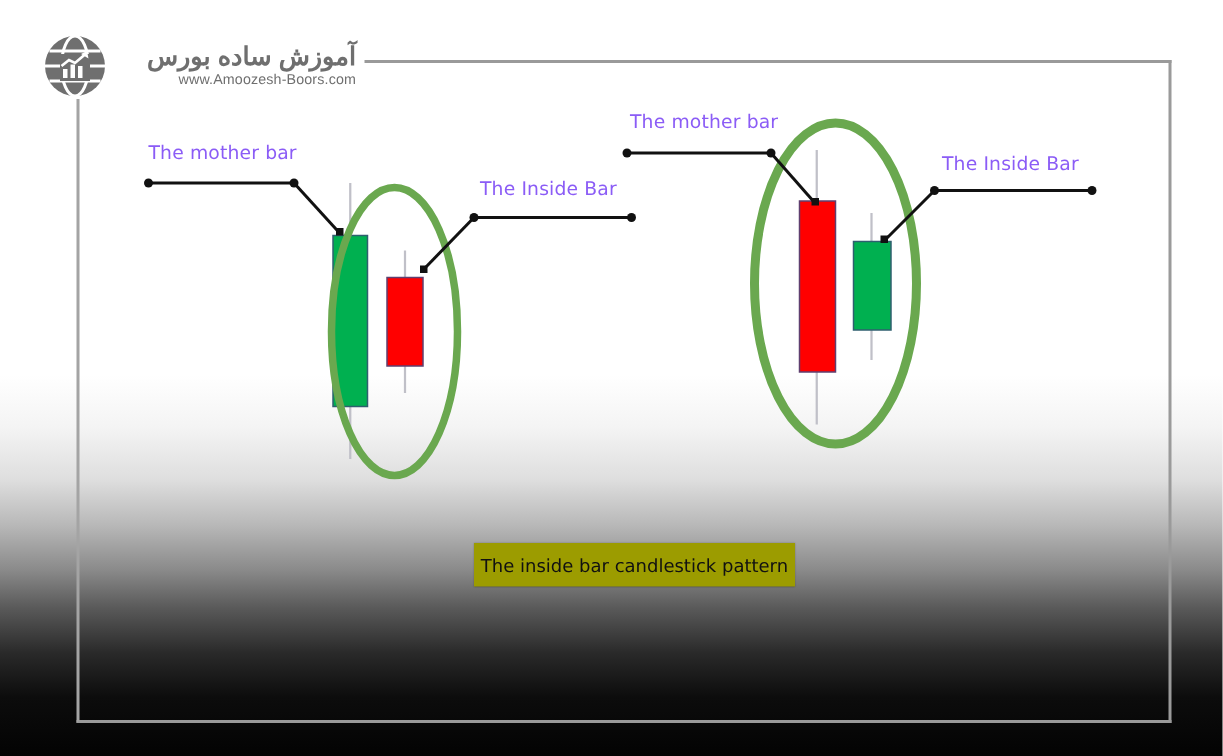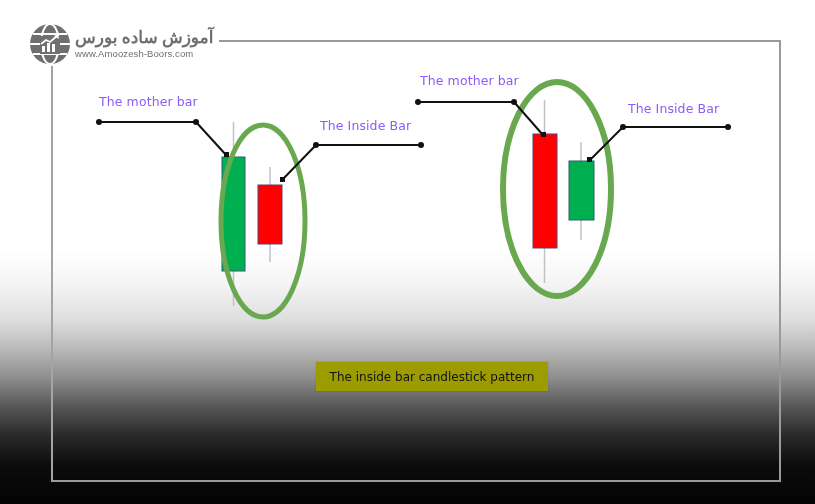--- a/index.html
+++ b/index.html
@@ -47,33 +47,34 @@
     .logo-globe {
       width: 44px;
       height: 44px;
     }
     .logo-text {
       display: flex;
       flex-direction: column;
       margin-left: 3px;
     }
     .logo-fa {
-      font-family: Liberation Serif, serif;
+      font-family: Liberation Sans, sans-serif;
       font-weight: bold;
       font-size: 17px;
       color: #6f6f6f;
       direction: rtl;
       line-height: 20px;
       text-align: right;
     }
     .logo-url {
       font-size: 9.5px;
       color: #6f6f6f;
       line-height: 12px;
       letter-spacing: 0.1px;
+      margin-left: 44px;
     }
     .diagram {
       position: absolute;
       left: 0;
       top: 0;
       width: 815px;
       height: 504px;
       z-index: 2;
     }
     .callout-label {
@@ -82,21 +83,21 @@
       font-size: 12.5px;
       color: #8b5cf6;
       white-space: nowrap;
       z-index: 4;
       letter-spacing: 0.1px;
     }
     .caption {
       position: absolute;
       left: 316px;
       top: 362px;
-      width: 232px;
+      width: 214px;
       height: 29px;
       background: #9c9c00;
       display: flex;
       align-items: center;
       justify-content: center;
       font-family: "DejaVu Sans", sans-serif;
       font-size: 12px;
       color: #111111;
       z-index: 4;
       box-shadow: 0 0 1px rgba(0,0,0,0.3);

